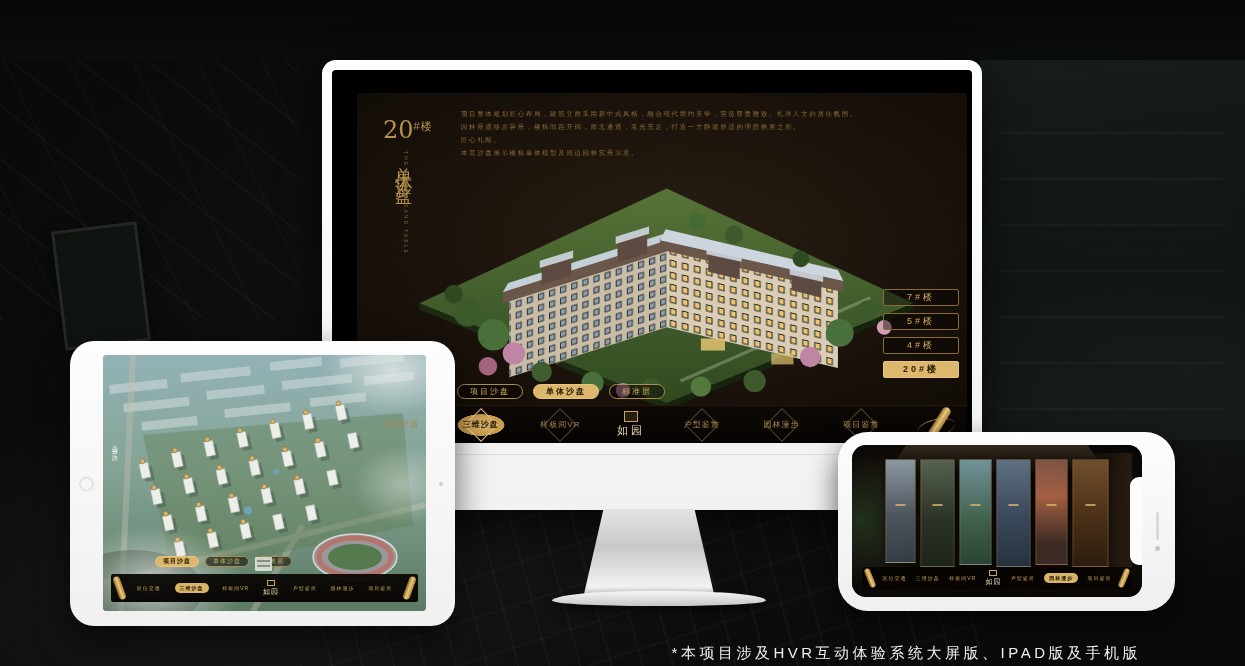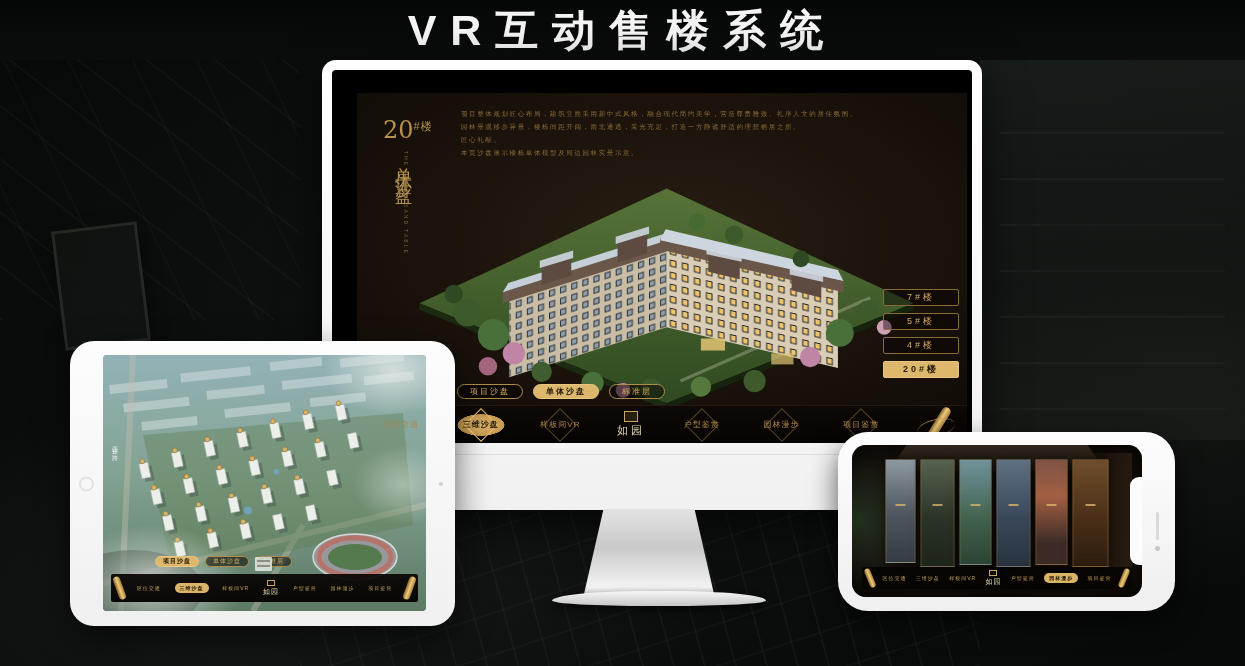--- a/index.html
+++ b/index.html
@@ -178,21 +178,20 @@
 <body>
 
 <div class="stage">
 
   <div class="bg-topband"></div>
   <div class="bg-diag-tl"></div>
   <div class="bg-map"></div>
   <div class="bg-photos-right"></div>
   <div class="bg-plaque"></div>
 
-  <div class="page-title">VR互动售楼系统</div>
 
   <div class="monitor">
     <div class="monitor-screen">
       <div class="app">
 
         <div class="headline">
           <span class="h-num">20</span><span class="h-suffix">#楼</span>
           <div class="h-vert">单体沙盘</div>
         </div>
         <div class="h-vert-en">THE SINGLE SAND TABLE</div>
@@ -506,13 +505,14 @@
         <div class="mini-item active">园林漫步</div>
         <div class="mini-item">项目鉴赏</div>
         <div class="ph-scroll right"></div>
       </div>
       <div class="ph-notch"></div>
     </div>
     <div class="ph-slit"></div>
     <div class="ph-cam"></div>
   </div>
 
+  <div class="footnote">*本项目涉及HVR互动体验系统大屏版、IPAD版及手机版</div>
 </div>
 
 </body></html>

